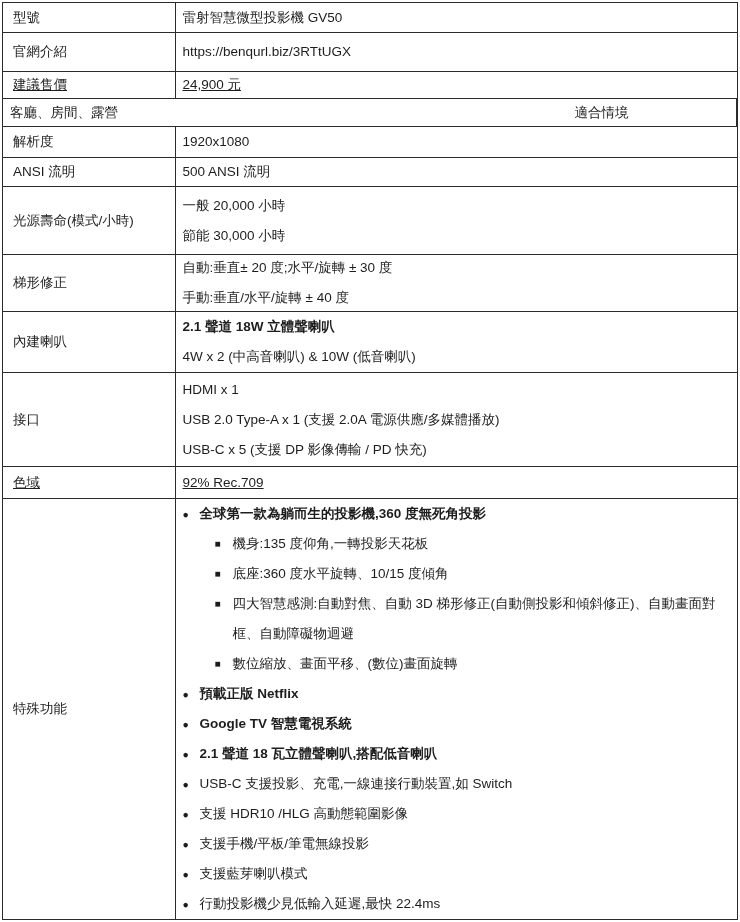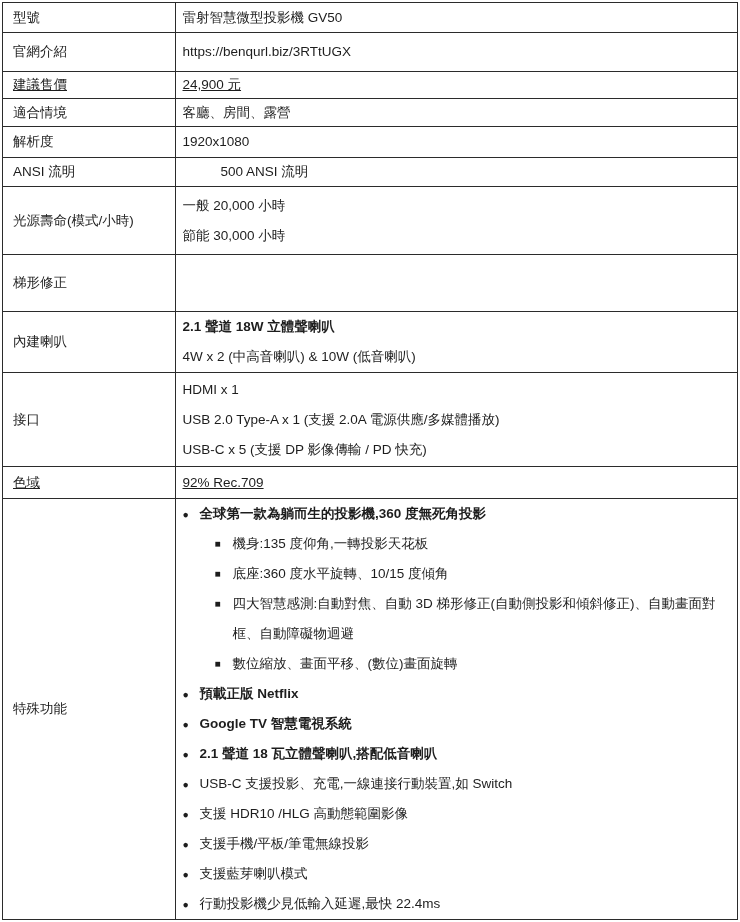--- a/index.html
+++ b/index.html
@@ -27,21 +27,21 @@
     border-bottom: 1px solid var(--border, #2b2b2b);
     flex: none;
     box-sizing: border-box;
     min-height: 0;
   }
   .row:nth-child(1)  { height: 30px; }
   .row:nth-child(2)  { height: 39px; }
   .row:nth-child(3)  { height: 27px; text-decoration: underline; }
   .row:nth-child(4)  { height: 28px; }
   .row:nth-child(5)  { height: 31px; justify-content: space-between; }
-  .row:nth-child(6)  { height: 29px; gap: 38px; }
+  .row:nth-child(6)  { height: 29px; }
   .row:nth-child(7)  { height: 68px; }
   .row:nth-child(8)  { height: 57px; }
   .row:nth-child(9)  { height: 61px; }
   .row:nth-child(10) { height: 94px; }
   .row:nth-child(11) { height: 32px; text-decoration: underline; }
   .row:nth-child(12) { flex: 1; border-bottom: none; }
   .cell {
     box-sizing: border-box;
     display: flex;
     flex-direction: column;
@@ -98,24 +98,24 @@
         <div class="vline">https://benqurl.biz/3RTtUGX</div>
       </div>
     </div>
     <div class="row">
       <div class="cell label">建議售價</div>
       <div class="cell value">
         <div class="vline">24,900 元</div>
       </div>
     </div>
     <div class="row">
+      <div class="cell value">
+        <div class="vline">客廳、房間、露營</div>
+      </div>
       <div class="cell label">適合情境</div>
-      <div class="cell value">
-        <div class="vline">客廳、房間、露營</div>
-      </div>
     </div>
     <div class="row">
       <div class="cell label">解析度</div>
       <div class="cell value">
         <div class="vline">1920x1080</div>
       </div>
     </div>
     <div class="row">
       <div class="cell label">ANSI 流明</div>
       <div class="cell value">
@@ -124,20 +124,24 @@
     </div>
     <div class="row">
       <div class="cell label">光源壽命(模式/小時)</div>
       <div class="cell value">
         <div class="vline">一般 20,000 小時</div>
         <div class="vline">節能 30,000 小時</div>
       </div>
     </div>
     <div class="row">
       <div class="cell label">梯形修正</div>
+      <div class="cell value">
+        <div class="vline">自動:垂直± 20 度;水平/旋轉 ± 30 度</div>
+        <div class="vline">手動:垂直/水平/旋轉 ± 40 度</div>
+      </div>
     </div>
     <div class="row">
       <div class="cell label">內建喇叭</div>
       <div class="cell value">
         <div class="vline bold">2.1 聲道 18W 立體聲喇叭</div>
         <div class="vline">4W x 2 (中高音喇叭) &amp; 10W (低音喇叭)</div>
       </div>
     </div>
     <div class="row">
       <div class="cell label">接口</div>

